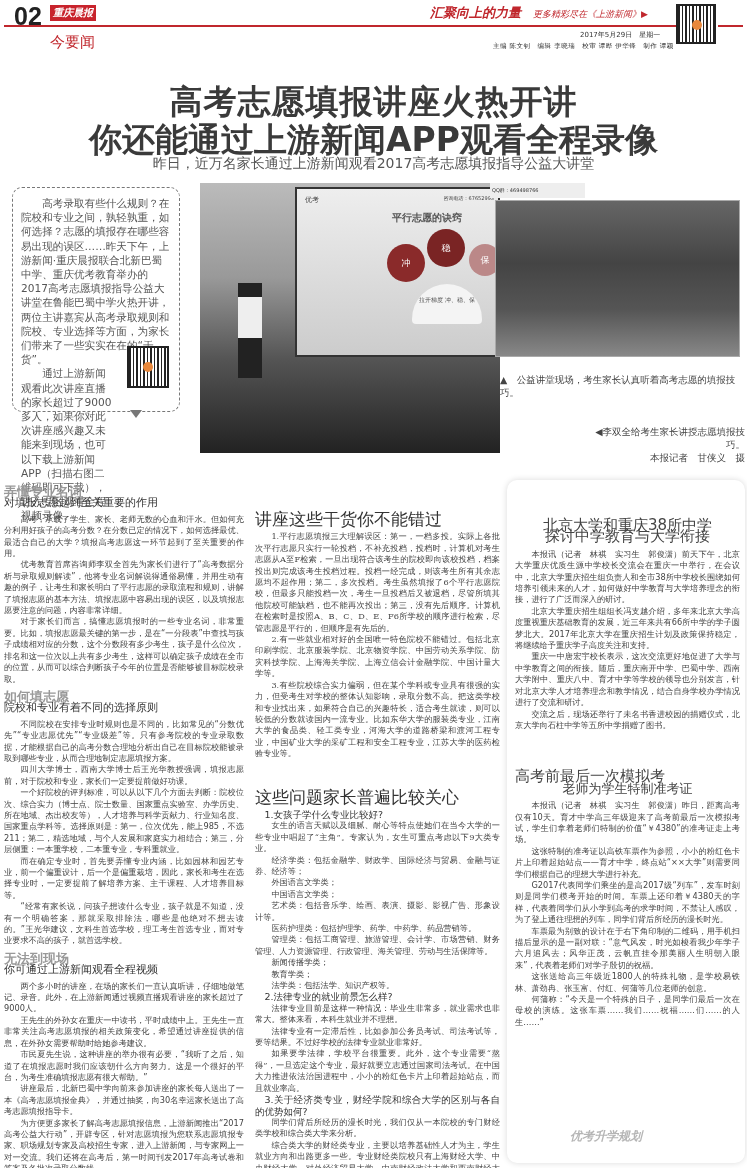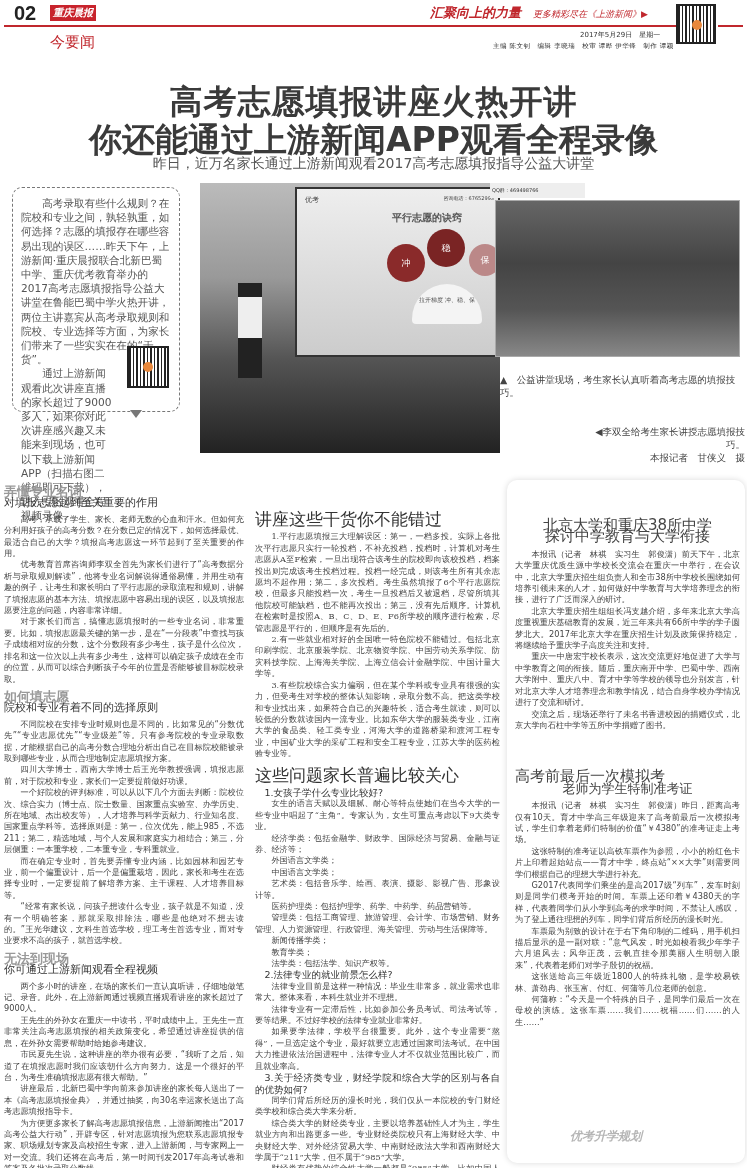--- a/index.html
+++ b/index.html
@@ -1,18 +1,18 @@
 <!DOCTYPE html>
 <html><head>
 <meta charset="utf-8">
 <style>
 *{box-sizing:border-box;margin:0;padding:0}
 body{width:747px;height:1168px;background:#fff;font-family:"DejaVu Sans","Liberation Sans",sans-serif;color:#333;overflow:hidden;position:relative}
 .abs{position:absolute}
-.pagenum{left:14px;top:2px;font-family:"Liberation Sans",sans-serif;font-weight:bold;font-size:20px;color:#222}
+.pagenum{left:14px;top:2px;font-family:"Liberation Sans",sans-serif;font-weight:bold;font-size:25px;color:#222}
 .brand{left:50px;top:5px;background:#c8232c;color:#fff;font-family:"DejaVu Serif",serif;font-size:10px;font-weight:bold;padding:1px 3px;font-style:italic}
 .topline{left:4px;top:25px;width:695px;height:2px;background:#c0272d}
 .topline2{left:718px;top:25px;width:25px;height:2px;background:#c0272d}
 .section{left:50px;top:33px;font-size:15px;color:#c0272d}
 .slogan{left:430px;top:4px;font-family:"DejaVu Serif",serif;font-style:italic;font-weight:bold;font-size:13px;color:#c0272d}
 .slogan2{left:533px;top:8px;font-family:"DejaVu Serif",serif;font-style:italic;font-size:9px;color:#c0272d}
 .date{left:580px;top:30px;font-size:7px;color:#333}
 .editors{left:493px;top:42px;font-size:6.5px;color:#333;letter-spacing:.5px}
 .qr{background:
  repeating-linear-gradient(90deg,#222 0 2px,#fff 2px 4px,#222 4px 5px,#fff 5px 7px),
@@ -119,36 +119,36 @@
   <p>市民夏先生说，这种讲座的举办很有必要，“我听了之后，知道了在填报志愿时我们应该朝什么方向努力。这是一个很好的平台，为考生准确填报志愿有很大帮助。”</p>
   <p>讲座最后，北新巴蜀中学向前来参加讲座的家长每人送出了一本《高考志愿填报金典》，并通过抽奖，向30名幸运家长送出了高考志愿填报指导卡。</p>
   <p>为方便更多家长了解高考志愿填报信息，上游新闻推出“2017高考公益大行动”，开辟专区，针对志愿填报为您联系志愿填报专家、职场规划专家及高校招生专家，进入上游新闻，与专家网上一对一交流。我们还将在高考后，第一时间刊发2017年高考试卷和答案及各批次录取分数线。</p>
 </div>
 
 <div class="abs col c2 serif">
   <div class="bigh" style="font-family:'DejaVu Sans',sans-serif">讲座这些干货你不能错过</div>
   <p>1.平行志愿填报三大理解误区：第一，一档多投。实际上各批次平行志愿只实行一轮投档，不补充投档，投档时，计算机对考生志愿从A至F检索，一旦出现符合该考生的院校即向该校投档，档案投出则完成该考生投档过程。投档一经完成，则该考生所有其余志愿均不起作用；第二，多次投档。考生虽然填报了6个平行志愿院校，但最多只能投档一次，考生一旦投档后又被退档，尽管所填其他院校可能缺档，也不能再次投出；第三，没有先后顺序。计算机在检索时是按照A、B、C、D、E、F6所学校的顺序进行检索，尽管志愿是平行的，但顺序是有先后的。</p>
   <p>2.有一些就业相对好的全国唯一特色院校不能错过。包括北京印刷学院、北京服装学院、北京物资学院、中国劳动关系学院、防灾科技学院、上海海关学院、上海立信会计金融学院、中国计量大学等。</p>
   <p>3.有些院校综合实力偏弱，但在某个学科或专业具有很强的实力，但受考生对学校的整体认知影响，录取分数不高。把这类学校和专业找出来，如果符合自己的兴趣特长，适合考生就读，则可以较低的分数就读国内一流专业。比如东华大学的服装类专业，江南大学的食品类、轻工类专业，河海大学的道路桥梁和渡河工程专业，中国矿业大学的采矿工程和安全工程专业，江苏大学的医药检验专业等。</p>
-  <div class="bigh" style="font-family:'DejaVu Sans',sans-serif;margin-top:10px">这些问题家长普遍比较关心</div>
+  <div class="bigh" style="font-family:'DejaVu Sans',sans-serif;margin-top:32px">这些问题家长普遍比较关心</div>
   <p class="qh" style="font-family:'DejaVu Sans',sans-serif">1.女孩子学什么专业比较好?</p>
   <p>女生的语言天赋以及细腻、耐心等特点使她们在当今大学的一些专业中唱起了“主角”。专家认为，女生可重点考虑以下9大类专业。</p>
   <p>经济学类：包括金融学、财政学、国际经济与贸易、金融与证券、经济等；</p>
   <p>外国语言文学类；</p>
   <p>中国语言文学类；</p>
   <p>艺术类：包括音乐学、绘画、表演、摄影、影视广告、形象设计等。</p>
   <p>医药护理类：包括护理学、药学、中药学、药品营销等。</p>
   <p>管理类：包括工商管理、旅游管理、会计学、市场营销、财务管理、人力资源管理、行政管理、海关管理、劳动与生活保障等。</p>
   <p>新闻传播学类；</p>
   <p>教育学类；</p>
   <p>法学类：包括法学、知识产权等。</p>
   <p class="qh" style="font-family:'DejaVu Sans',sans-serif">2.法律专业的就业前景怎么样?</p>
   <p>法律专业目前是这样一种情况：毕业生非常多，就业需求也非常大。整体来看，本科生就业并不理想。</p>
   <p>法律专业有一定滞后性，比如参加公务员考试、司法考试等，要等结果。不过好学校的法律专业就业非常好。</p>
-  <p>如果要学法律，学校平台很重要。此外，这个专业需要“熬得”，一旦选定这个专业，最好就要立志通过国家司法考试。在中国大力推进依法治国进程中，法律专业人才不仅就业范围比较广，而且就业率高。</p>
+  <p>如果要学法律，学校平台很重要。此外，这个专业需要“熬得”，一旦选定这个专业，最好就要立志通过国家司法考试。在中国大力推进依法治国进程中，小小的粉红色卡片上印着起始站点，而且就业率高。</p>
   <p class="qh" style="font-family:'DejaVu Sans',sans-serif">3.关于经济类专业，财经学院和综合大学的区别与各自的优势如何?</p>
   <p>同学们背后所经历的漫长时光，我们仅从一本院校的专门财经类学校和综合类大学来分析。</p>
   <p>综合类大学的财经类专业，主要以培养基础性人才为主，学生就业方向和出路更多一些。专业财经类院校只有上海财经大学、中央财经大学、对外经济贸易大学、中南财经政法大学和西南财经大学属于“211”大学，但不属于“985”大学。</p>
   <p>财经类有优势的综合性大学一般都是“985”大学，比如中国人民大学、南开大学、厦门大学、四川大学等等。财经类院校在经济形势好的前提下，就业也非常好，行业认可度比较高。</p>
 
 </div>
 
 <div class="abs box3"></div>
 <div class="abs col c3">
   <div class="box3-inner">

